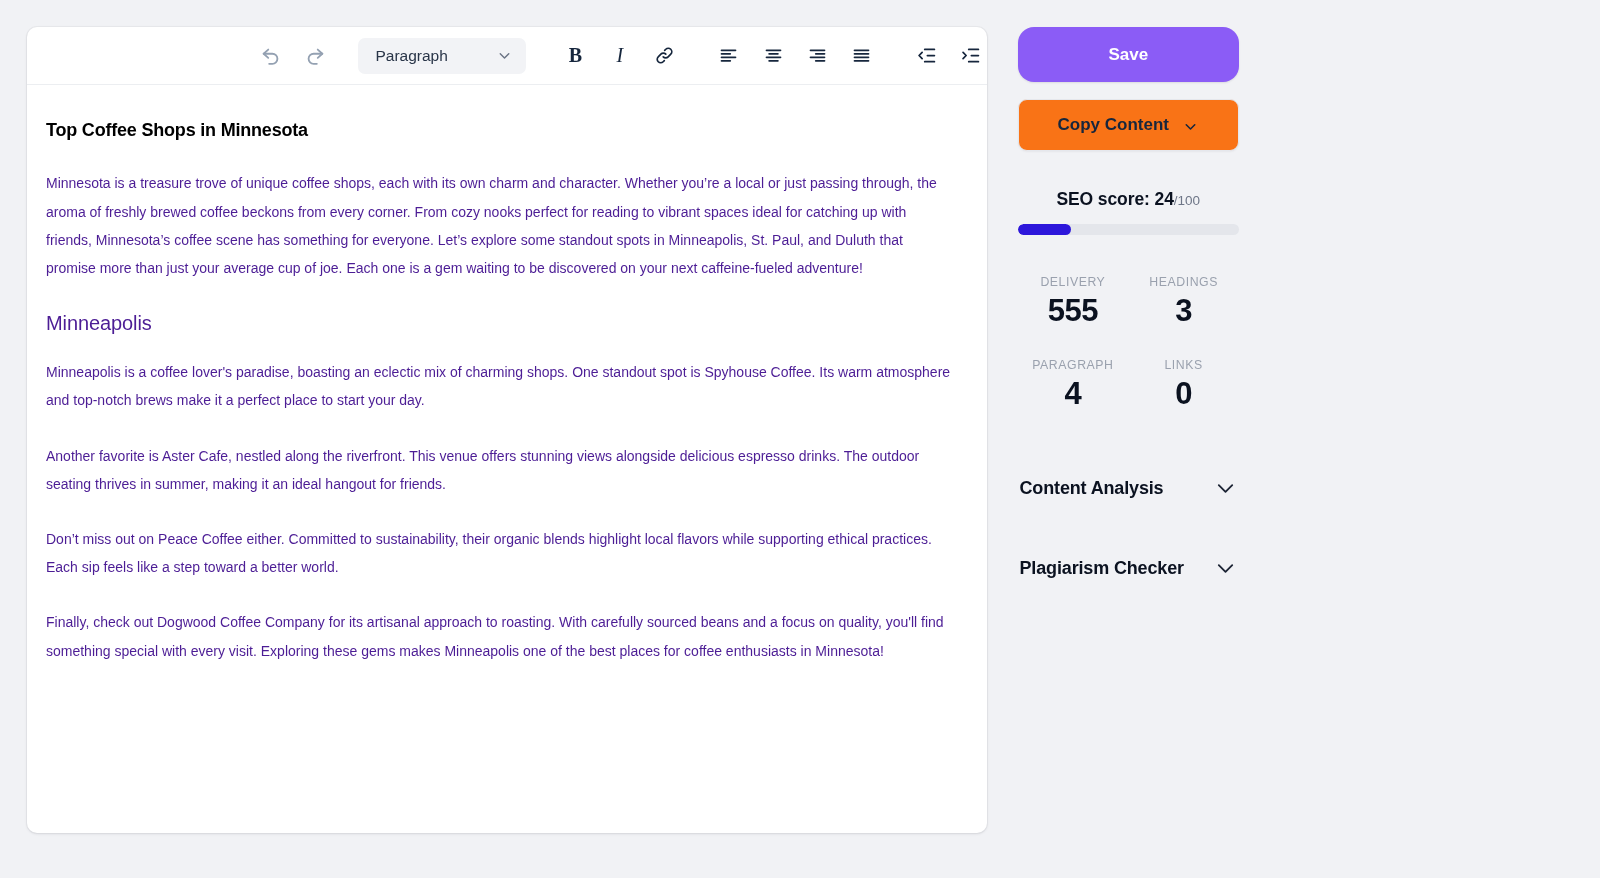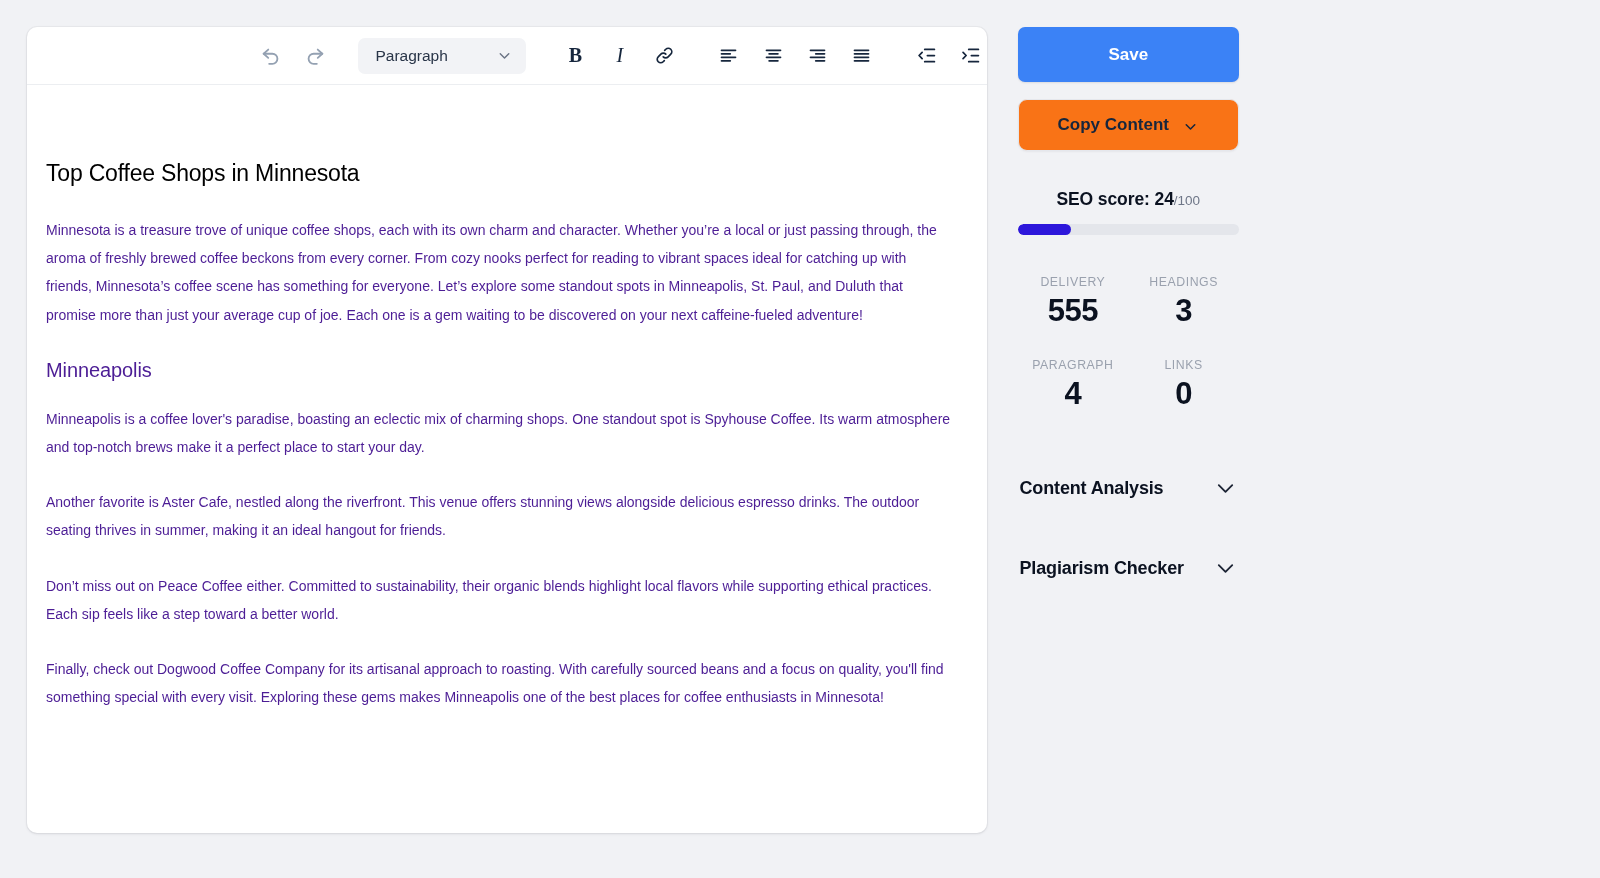--- a/index.html
+++ b/index.html
@@ -84,27 +84,26 @@
   .block-select .chev { color: #6b7485; display: flex; align-items: center; }
 
   .doc {
     flex: 1 1 auto;
     padding: 34px 32px 20px 19px;
     overflow: hidden;
   }
   .doc-inner { max-width: 1185px; }
 
   h1.doc-title {
-    font-size: 23px;
+    font-size: 18px;
     line-height: 1.3;
-    font-weight: 400;
+    font-weight: 700;
     letter-spacing: -0.2px;
     color: #000000;
     margin-bottom: 27px;
-    margin-top: 40px;
   }
 
   h2.doc-h2 {
     font-size: 20px;
     line-height: 1.3;
     font-weight: 400;
     letter-spacing: -0.1px;
     color: #4c1d95;
     margin: 28px 0 22px 0;
   }
@@ -121,24 +120,24 @@
   .sidebar {
     width: 347px;
     padding: 0 33px 0 31px;
     display: flex;
     flex-direction: column;
   }
 
   .btn-save {
     width: 100%;
     height: 55px;
-    background: #3b82f6;
+    background: #8b5cf6;
     color: #ffffff;
     border: none;
-    border-radius: 7px;
+    border-radius: 16px;
     font-size: 17px;
     font-weight: 700;
     cursor: pointer;
     font-family: "Liberation Sans", sans-serif;
     box-shadow: 0 1px 2px rgba(15,23,42,0.10);
   }
 
   .btn-copy {
     margin-top: 17px;
     width: 100%;

